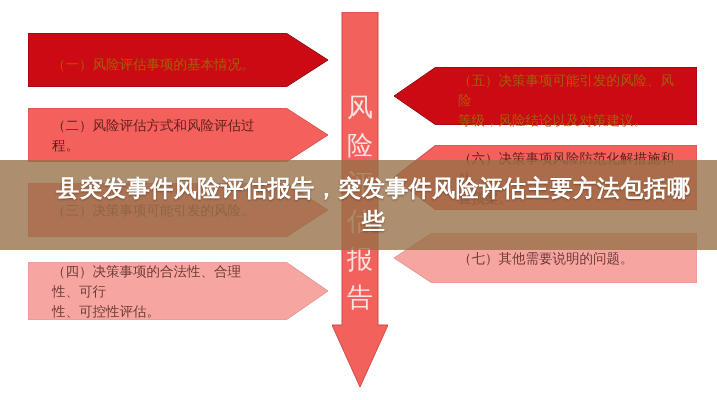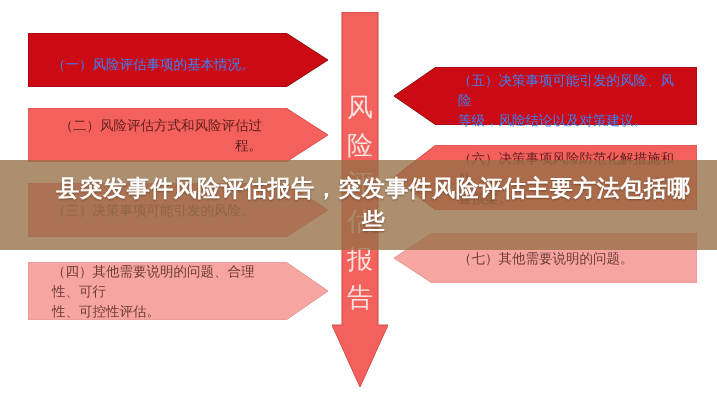--- a/index.html
+++ b/index.html
@@ -62,21 +62,21 @@
     line-height: 20px;
     white-space: pre-line;
     font-family: "DejaVu Sans", "Liberation Sans", sans-serif;
   }
 
   
   .left-box .txt { padding-left: 24px; padding-right: 66px; }
   
   .right-box .txt { padding-left: 64px; padding-right: 20px; }
 
-  .txt-dark  { color: #3b82f6; margin-top: 8px; }
+  .txt-dark  { color: #a16207; margin-top: 8px; }
   .txt-mid   { color: #5c1f1c; }
   .txt-light { color: #6b3a36; }
 
   
   #banner {
     position: absolute;
     left: 0;
     top: 160px;
     width: 717px;
     height: 90px;
@@ -118,21 +118,21 @@
 
   <div class="arrow-box left-box" style="left:28px; top:33px; width:300px; height:54px;">
     <div class="shape">
       <svg viewBox="0 0 300 54" preserveAspectRatio="none">
         <polygon points="0,0 258,0 300,27 258,54 0,54" fill="#cc0a13" stroke="#8d0a0e" stroke-width="1"></polygon>
       </svg>
     </div>
     <div class="txt txt-dark">（一）风险评估事项的基本情况。</div>
   </div>
 
-  <div class="arrow-box left-box" style="left:28px; top:108px; width:300px; height:54px;text-align:right;">
+  <div class="arrow-box left-box" style="left:28px; top:108px; width:300px; height:54px;">
     <div class="shape">
       <svg viewBox="0 0 300 54" preserveAspectRatio="none">
         <polygon points="0,0 258,0 300,27 258,54 0,54" fill="#f4605c" stroke="#d5514d" stroke-width="1"></polygon>
       </svg>
     </div>
     <div class="txt txt-mid">（二）风险评估方式和风险评估过程。</div>
   </div>
 
   <div class="arrow-box left-box" style="left:28px; top:183px; width:300px; height:54px;">
     <div class="shape">
@@ -142,21 +142,21 @@
     </div>
     <div class="txt txt-light">（三）决策事项可能引发的风险。</div>
   </div>
 
   <div class="arrow-box left-box" style="left:28px; top:262px; width:300px; height:58px;">
     <div class="shape">
       <svg viewBox="0 0 300 58" preserveAspectRatio="none">
         <polygon points="0,0 258,0 300,29 258,58 0,58" fill="#f7a5a1" stroke="#e29591" stroke-width="1"></polygon>
       </svg>
     </div>
-    <div class="txt txt-light">（四）其他需要说明的问题、合理性、可行
+    <div class="txt txt-light">（四）决策事项的合法性、合理性、可行
 性、可控性评估。</div>
   </div>
 
   <div class="arrow-box right-box" style="left:394px; top:67px; width:303px; height:58px;">
     <div class="shape">
       <svg viewBox="0 0 303 58" preserveAspectRatio="none">
         <polygon points="0,29 42,0 303,0 303,58 42,58" fill="#cc0a13" stroke="#8d0a0e" stroke-width="1"></polygon>
       </svg>
     </div>
     <div class="txt txt-dark">（五）决策事项可能引发的风险、风险

